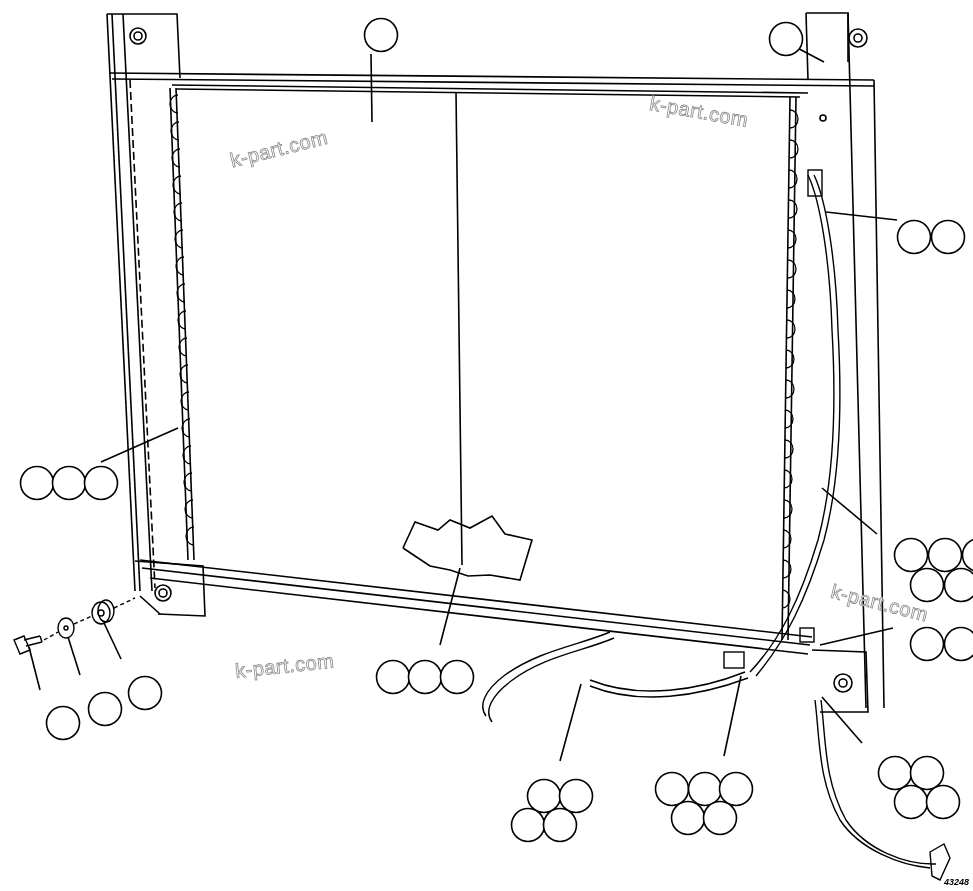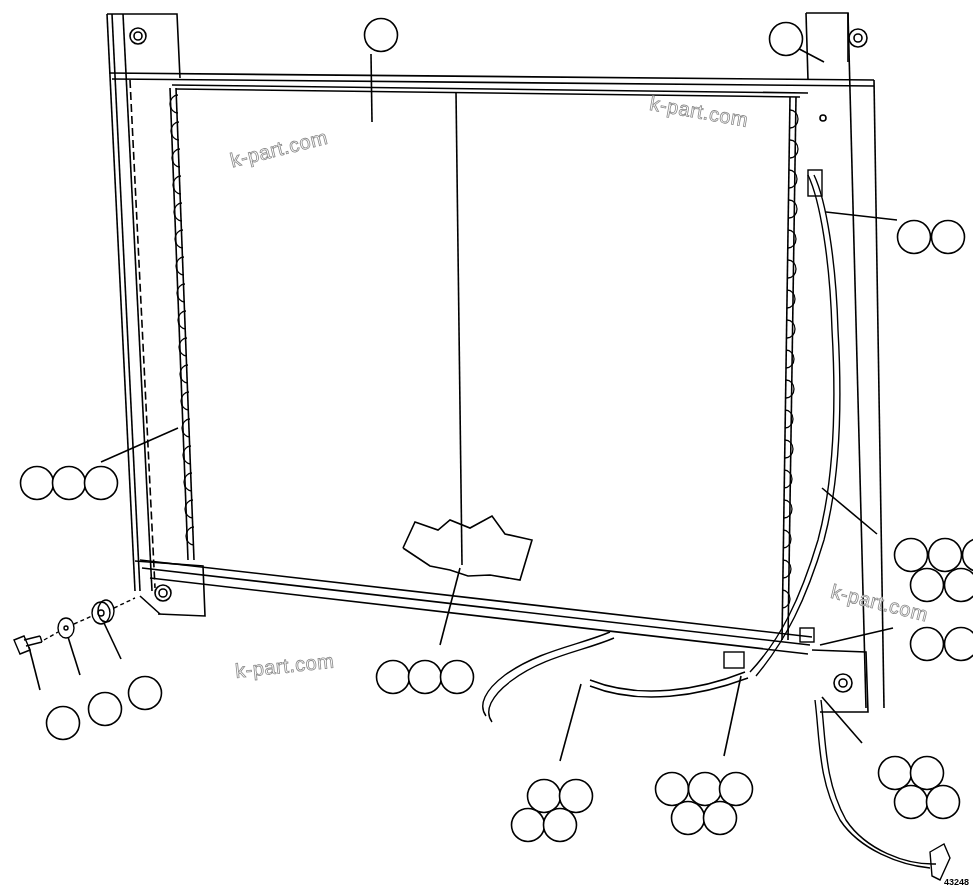--- a/index.html
+++ b/index.html
@@ -3,21 +3,21 @@
 <meta charset="utf-8">
 <style>
   html, body { margin:0; padding:0; background:#ffffff; }
   body { width:973px; height:891px; overflow:hidden; position:relative;
          font-family:"Liberation Sans", sans-serif; }
   #diagram { position:absolute; left:0; top:0; width:973px; height:891px; }
   .wm { position:absolute; font-family:"Liberation Sans", sans-serif; font-size:20px;
         color:#ffffff; -webkit-text-stroke:0.8px #8a8a8a; transform-origin:left top;
         letter-spacing:0.5px; white-space:nowrap; }
   .drawing-num { position:absolute; right:4px; bottom:4px; font-size:9px; font-weight:bold;
-                 font-family:"Liberation Sans", sans-serif; color:#000; }
+                 font-family:"Liberation Sans", sans-serif; color:#000;font-style:italic; }
 </style>
 </head>
 <body>
 
 <svg id="diagram" viewBox="0 0 973 891" xmlns="http://www.w3.org/2000/svg" fill="none" stroke="#000" stroke-width="1.6">
 
   <g>
     <polyline points="107,14 135,591"></polyline>
     <polyline points="112,14 140,591"></polyline>
     <polyline points="123,14 152,591"></polyline>

